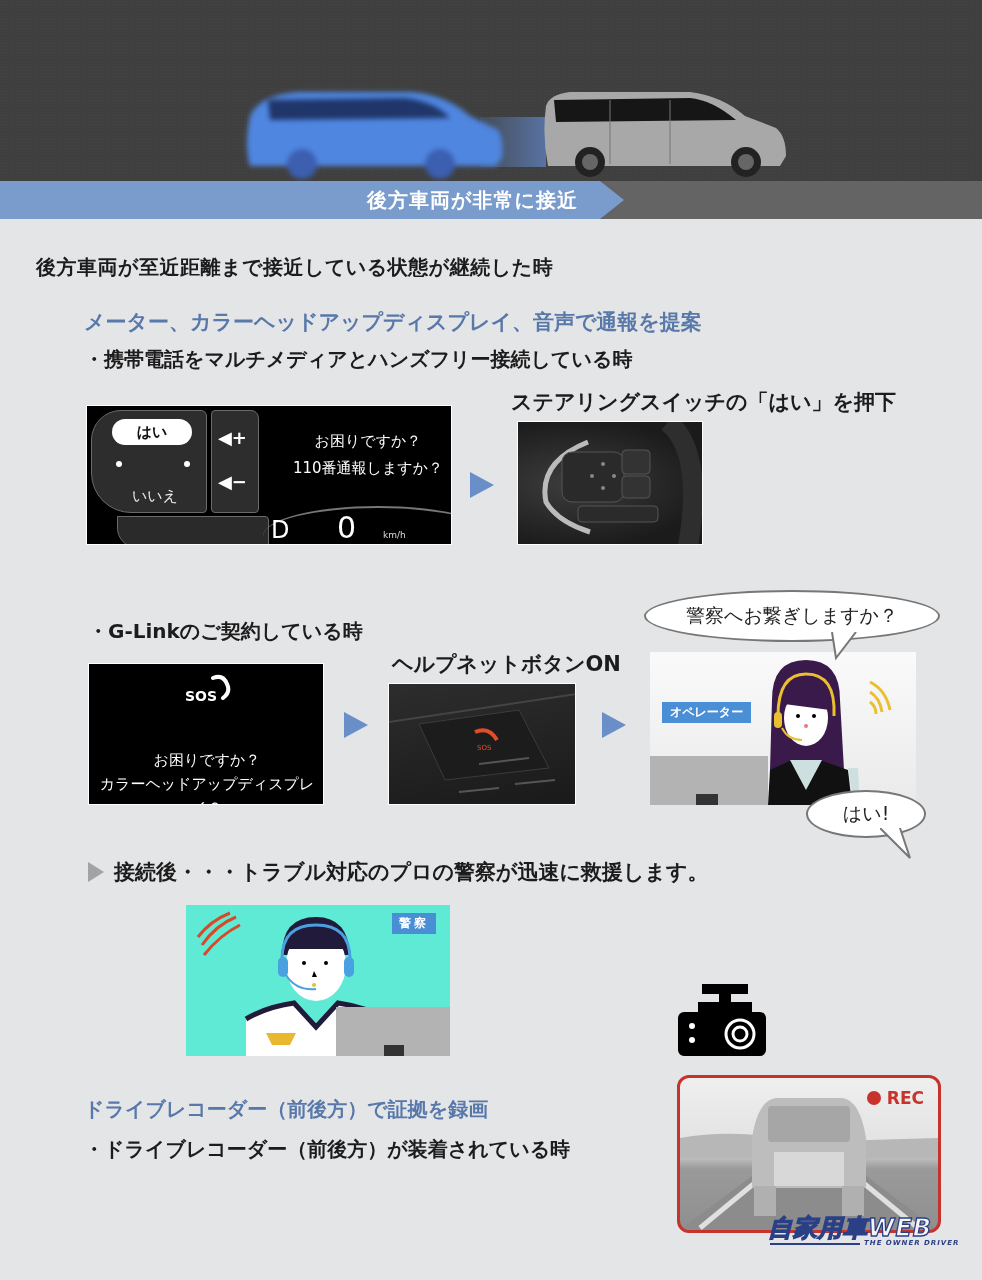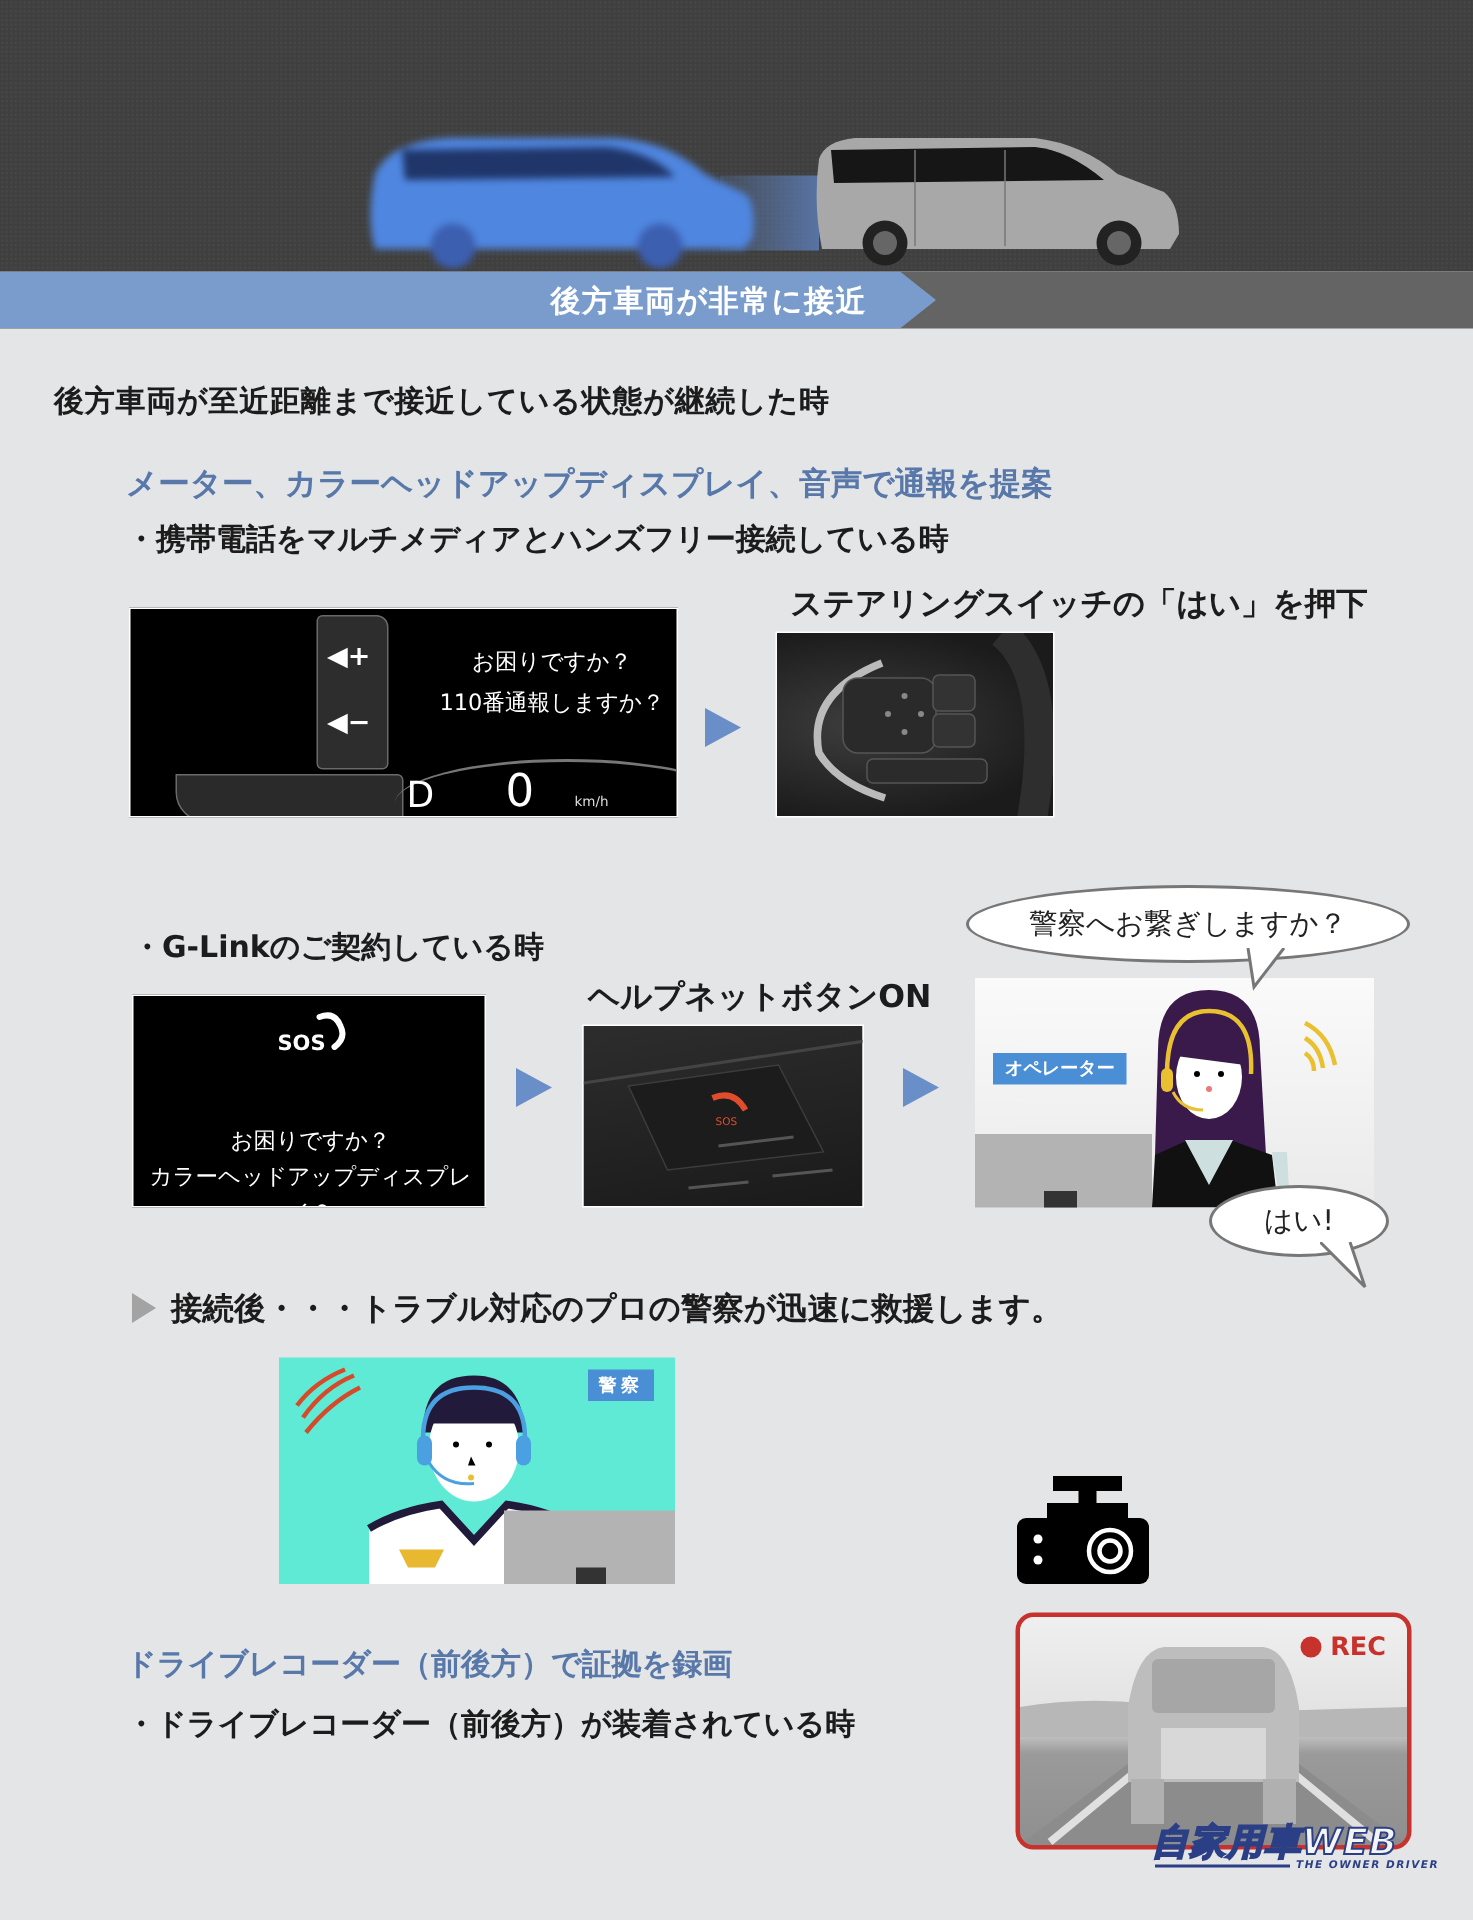--- a/index.html
+++ b/index.html
@@ -164,37 +164,43 @@
   </svg>
 </div>
 <div class="road-band"></div>
 <div class="banner">後方車両が非常に接近</div>
 
 <div class="h1">後方車両が至近距離まで接近している状態が継続した時</div>
 <div class="blue-sub" style="left:84px; top:308px;">メーター、カラーヘッドアップディスプレイ、音声で通報を提案</div>
 <div class="bullet" style="left:84px; top:346px;">・携帯電話をマルチメディアとハンズフリー接続している時</div>
 
 <div class="meter">
+  <div class="sw-left">
+    <div class="hai-pill">はい</div>
+    <div class="dot" style="left:24px; top:50px;"></div>
+    <div class="dot" style="left:92px; top:50px;"></div>
+    <div class="iie">いいえ</div>
+  </div>
   <div class="sw-right">
     <div class="vol" style="left:6px; top:16px;">◀+</div>
     <div class="vol" style="left:6px; top:60px;">◀−</div>
   </div>
   <div class="sw-bottom"></div>
   <div class="meter-msg">
     <div>お困りですか？</div>
     <div>110番通報しますか？</div>
   </div>
   <div class="meter-arc"></div>
   <div class="gear">D</div>
   <div class="speed">0</div>
   <div class="kmh">km/h</div>
 </div>
 
 <div class="tri" style="left:470px; top:472px;"></div>
-<div class="label-lg" style="left:527px; top:388px;">ステアリングスイッチの「はい」を押下</div>
+<div class="label-lg" style="left:511px; top:388px;">ステアリングスイッチの「はい」を押下</div>
 
 <div class="photo steer">
   <svg width="186" height="124" viewBox="0 0 186 124">
     <path d="M70 20 Q20 40 28 80 Q40 100 72 110" stroke="#bbb" stroke-width="5" fill="none"></path>
     <rect x="44" y="30" width="62" height="50" rx="10" fill="#2a2a2a" stroke="#555"></rect>
     <rect x="104" y="28" width="28" height="24" rx="4" fill="#333" stroke="#555"></rect>
     <rect x="104" y="54" width="28" height="22" rx="4" fill="#333" stroke="#555"></rect>
     <rect x="60" y="84" width="80" height="16" rx="4" fill="#2b2b2b" stroke="#555"></rect>
     <circle cx="74" cy="54" r="2" fill="#888"></circle>
       <circle cx="96" cy="54" r="2" fill="#888"></circle>

